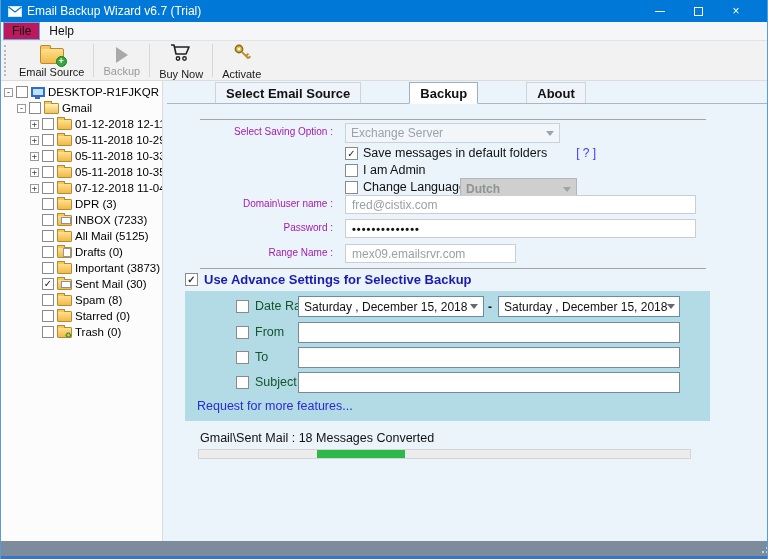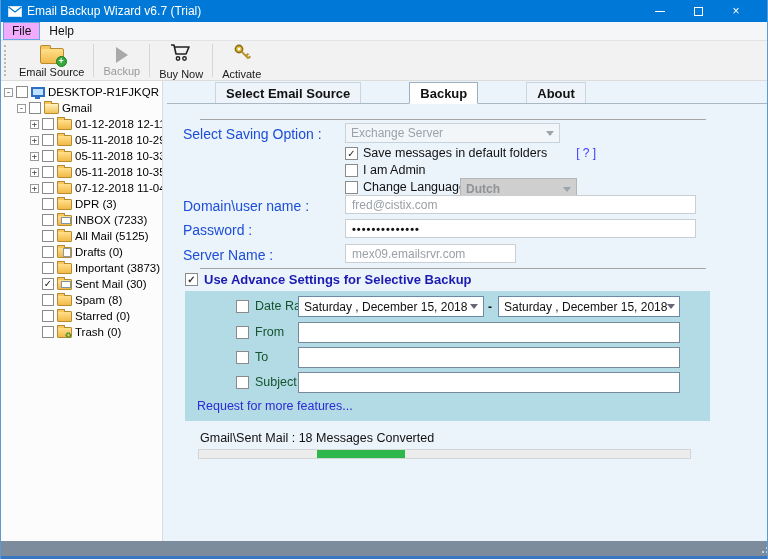--- a/index.html
+++ b/index.html
@@ -17,21 +17,21 @@
   .app-icon{ margin:0 5px 0 7px; display:flex; }
   .title-text{ font-size:12px; flex:1; white-space:nowrap; }
   .win-controls{ display:flex; margin-right:12px; }
   .win-btn{ width:38px; height:22px; display:flex; align-items:center; justify-content:center; font-size:12px; color:#fff; }
   .max-glyph{ width:9px; height:9px; border:1px solid #fff; display:inline-block; }
   .min-glyph{ width:10px; height:1px; background:#fff; display:inline-block; }
 
   
   .menubar{ height:19px; background:#f5f6f7; display:flex; align-items:stretch; padding-left:2px; border-bottom:1px solid #e3e3e3; font-size:12px; color:#111; }
   .menu-item{ padding:2px 9px; display:flex; align-items:center; }
-  .menu-item.active{ background:#f0abfc; border:1px solid #66a7e8; padding:1px 8px; }
+  .menu-item.active{ background:#be185d; border:1px solid #66a7e8; padding:1px 8px; }
 
   
   .toolbar{ height:40px; background:#f2f2f2; display:flex; align-items:stretch; border-bottom:1px solid #dcdcdc; position:relative; }
   .tb-grip{ width:6px; border-left:2px dotted #b8b8b8; margin:4px 1px 4px 3px; }
   .tb-btn{ display:flex; flex-direction:column; align-items:center; justify-content:center; padding:2px 8px 1px; gap:2px; }
   .tb-btn .lbl{ font-size:11px; color:#1a1a1a; white-space:nowrap; }
   .tb-btn.disabled .lbl{ color:#9a9a9a; }
   .tb-sep{ width:1px; background:#d6d6d6; margin:3px 1px; }
 
   .ico-bigfolder{ position:relative; width:24px; height:16px; background:linear-gradient(#ffe08a,#f2b94b); border:1px solid #b98a2e; border-radius:2px; margin-top:3px; }
@@ -55,21 +55,21 @@
   .ico-folder.trash::after{ content:"♻"; position:absolute; right:-1px; bottom:-3px; font-size:8px; color:#2a8f2a; }
   .ico-computer{ flex:none; position:relative; width:14px; height:10px; border:2px solid #2f6fc2; background:#bfe0ff; margin-top:0px; }
   .ico-computer::after{ content:""; position:absolute; left:2px; bottom:-4px; width:5px; height:2px; background:#2f6fc2; }
 
   
   .main-panel{ position:relative; flex:1; background:#ebf3fb; }
   .tabstrip{ position:absolute; left:4px; right:0; top:2px; height:21px; border-bottom:1px solid #aab8c4; display:flex; align-items:flex-end; }
   .tab{ height:21px; padding:3px 10px 2px; font-size:13px; font-weight:bold; color:#111; background:#eef4fa; border:1px solid #c9d5df; border-bottom:none; white-space:nowrap;margin-left:48px; }
   .tab.active{ background:#fff; border:1px solid #9eb0c0; border-bottom:1px solid #fff; margin-bottom:-1px; height:22px; }
   .hline{ position:absolute; height:1px; background:#a6a6a6; }
-  .flabel{ position:absolute; text-align:left; font-size:14px; color:#1d4ed8; white-space:nowrap; }
+  .flabel{ position:absolute; text-align:right; font-size:10px; color:#a21caf; white-space:nowrap; }
   .combo{ position:absolute; display:flex; align-items:center; padding:0 5px; font-size:12px; overflow:hidden; white-space:nowrap; }
   .combo .chev{ margin-left:auto; flex:none; width:0; height:0; border-left:4px solid transparent; border-right:4px solid transparent; border-top:5px solid #9aa4ad; }
   .combo-disabled{ background:#f3f6f9; border:1px solid #c6d2dc; color:#9aa2ab; }
   .combo-gray{ background:#cfcfcf; border:1px solid #b5b5b5; color:#8f9396; font-weight:bold; }
   .combo-date{ background:#fff; border:1px solid #6b8aa8; color:#111; }
   .combo-date .chev{ border-top-color:#667; }
   .chkrow{ position:absolute; display:flex; align-items:center; gap:5px; font-size:12.5px; color:#111; white-space:nowrap; }
   .chkrow .cb{ width:13px; height:13px; line-height:11px; }
   .help-link{ margin-left:24px; color:#3b3bff; font-size:12px; }
   .tinput{ position:absolute; background:#fff; border:1px solid #c9ced3; font-size:12px; color:#9aa0a6; padding:0 6px; display:flex; align-items:center; overflow:hidden; white-space:nowrap; }
@@ -297,21 +297,21 @@
         <span>Dutch</span>
         <span class="chev"></span>
       </div>
 
       <div class="flabel" style="left:20px; top:117px; width:150px;">Domain\user name :</div>
       <div class="tinput" style="left:182px; top:114px; width:351px; height:19px;">fred@cistix.com</div>
 
       <div class="flabel" style="left:20px; top:141px; width:150px;">Password :</div>
       <div class="tinput pw" style="left:182px; top:138px; width:351px; height:19px;">••••••••••••••</div>
 
-      <div class="flabel" style="left:20px; top:166px; width:150px;">Server Name :</div>
+      <div class="flabel" style="left:20px; top:166px; width:150px;">Range Name :</div>
       <div class="tinput" style="left:182px; top:163px; width:171px; height:19px;">mex09.emailsrvr.com</div>
 
       <div class="hline" style="left:37px; top:187px; width:506px;"></div>
 
       <div class="advtitle" style="left:22px; top:191px;">
         <span class="cb">✓</span>
         <span>Use Advance Settings for Selective Backup</span>
       </div>
 
       <div class="adv-panel" style="left:22px; top:210px; width:525px; height:130px;">

